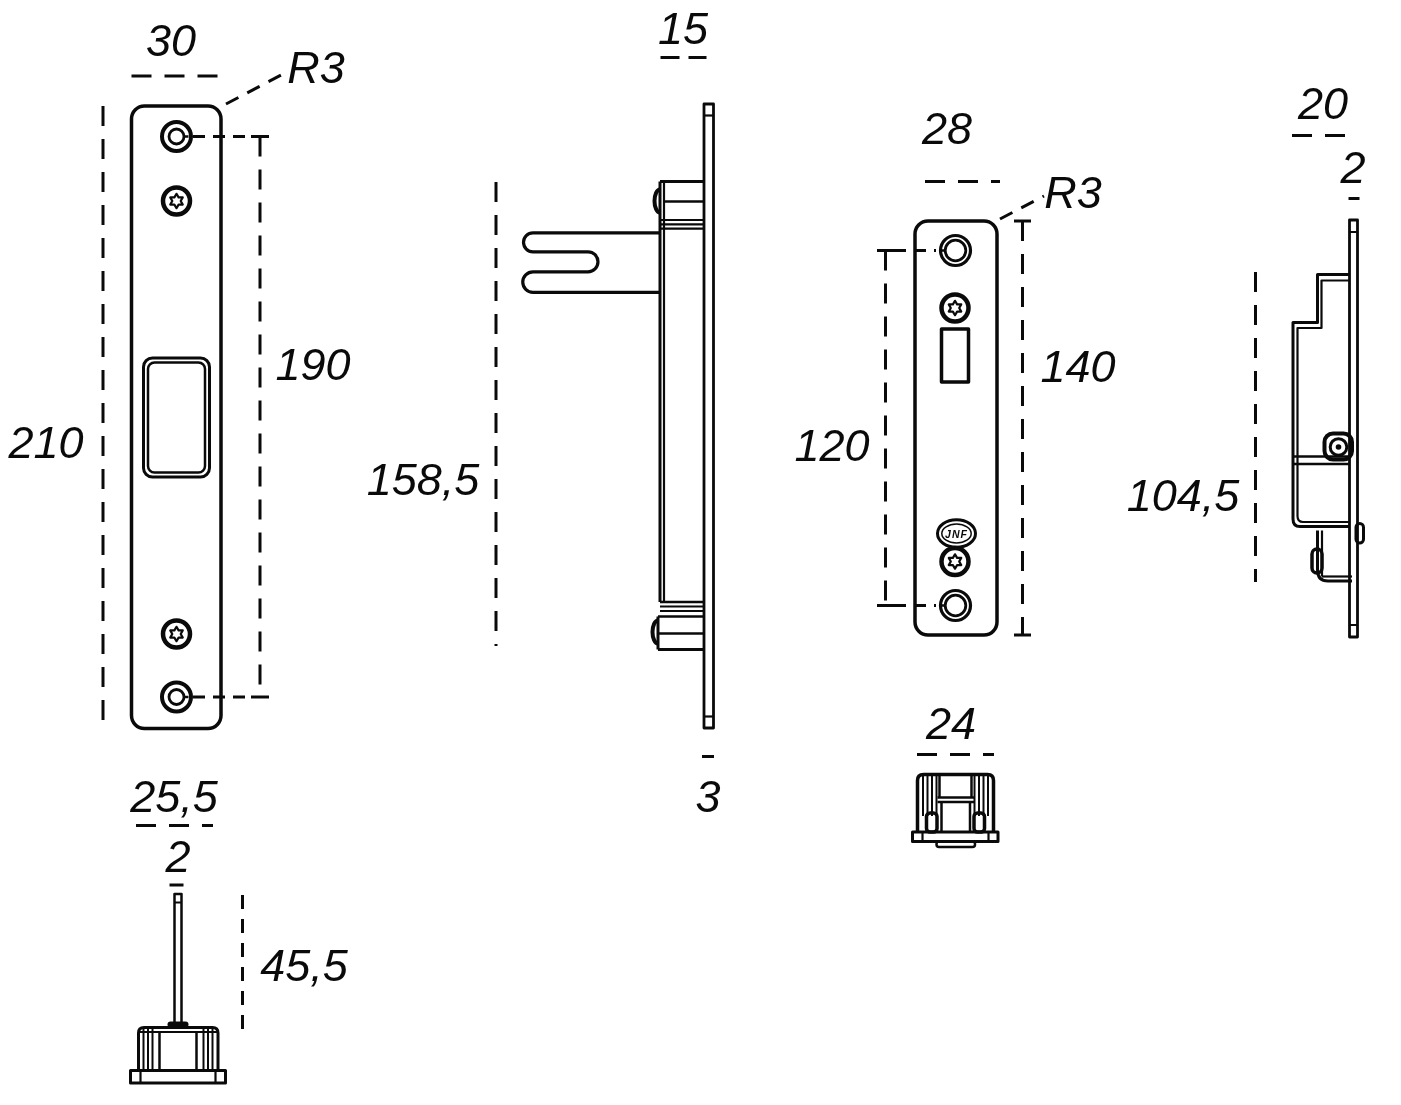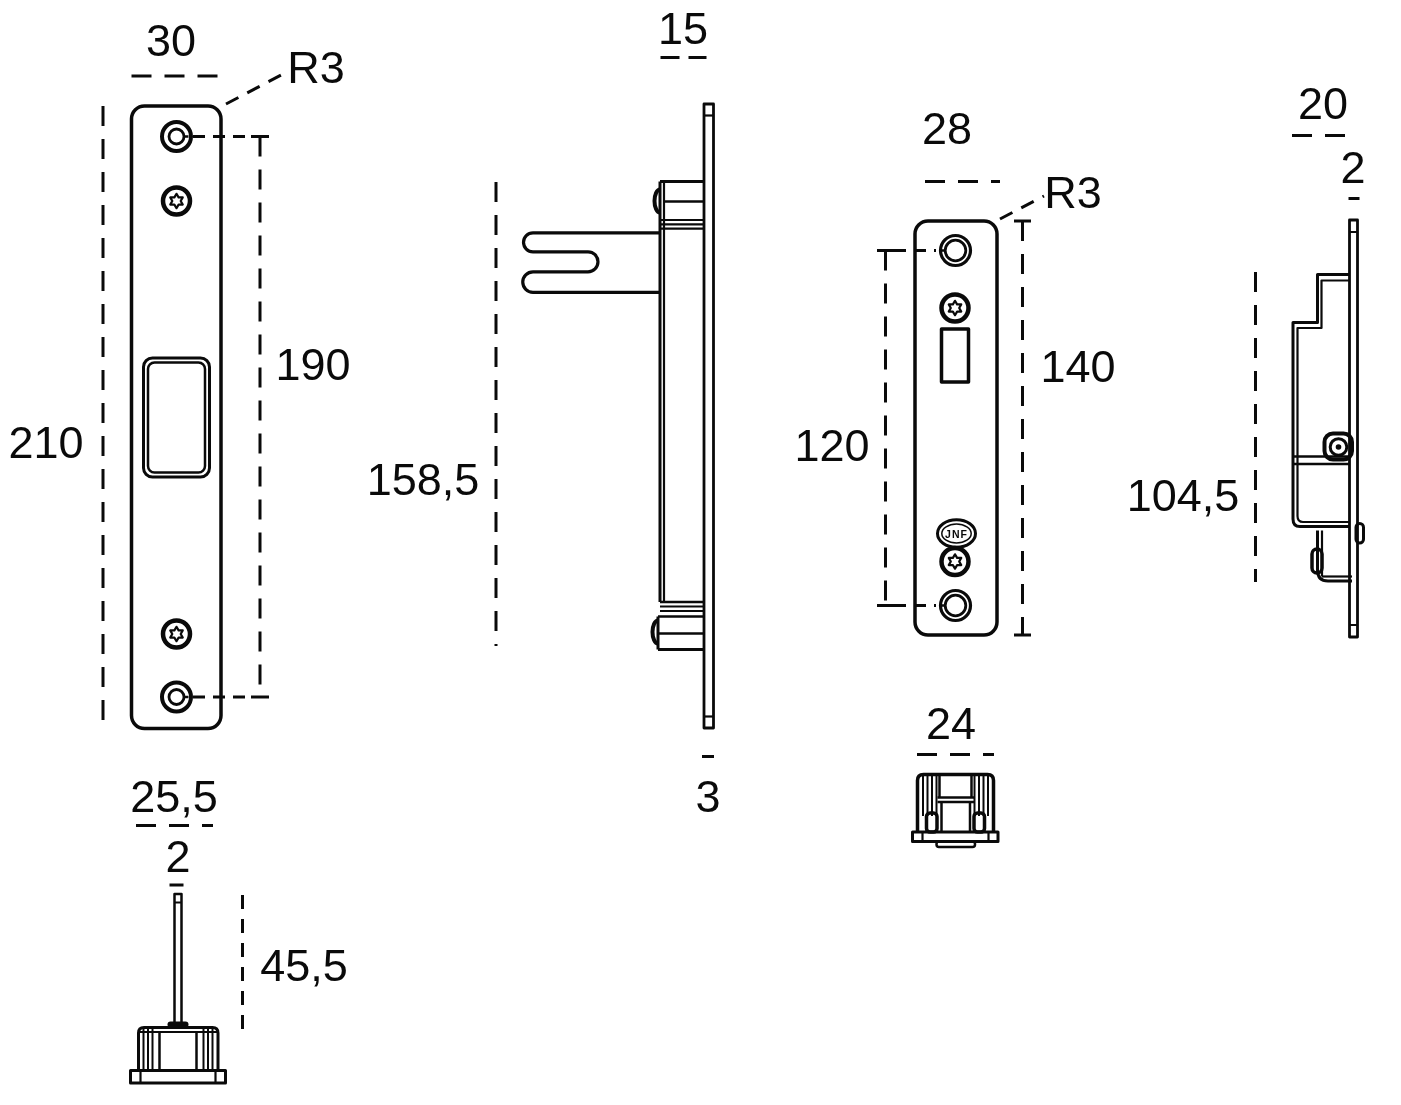--- a/index.html
+++ b/index.html
@@ -1,16 +1,16 @@
 <!DOCTYPE html>
 <html><head>
 <meta charset="utf-8">
 <style>
   html,body{margin:0;padding:0;background:#ffffff;}
-  .canvas{position:relative;width:1401px;height:1105px;background:#ffffff;overflow:hidden;}
+  .canvas{position:relative;width:1401px;height:1105px;background:#ffffff;overflow:hidden;font-style:italic;}
   svg{display:block;}
   .ln{stroke:#0a0a0a;fill:none;stroke-linejoin:round;}
   .w2{stroke-width:2}.w22{stroke-width:2.2}.w25{stroke-width:2.5}.w28{stroke-width:2.8}
   .w3{stroke-width:3}.w32{stroke-width:3.2}.w35{stroke-width:3.5}.w4{stroke-width:4}
   .w45{stroke-width:4.5}.w15{stroke-width:1.5}
   .dash-lg{stroke-dasharray:20 13}
   .dash-md{stroke-dasharray:14 10}
   .dash-sm{stroke-dasharray:12 8}
   .dash-2d{stroke-dasharray:19 9}
   .dim-text{font-family:"Liberation Sans",sans-serif;font-size:45px;fill:#0a0a0a;text-anchor:middle;}

